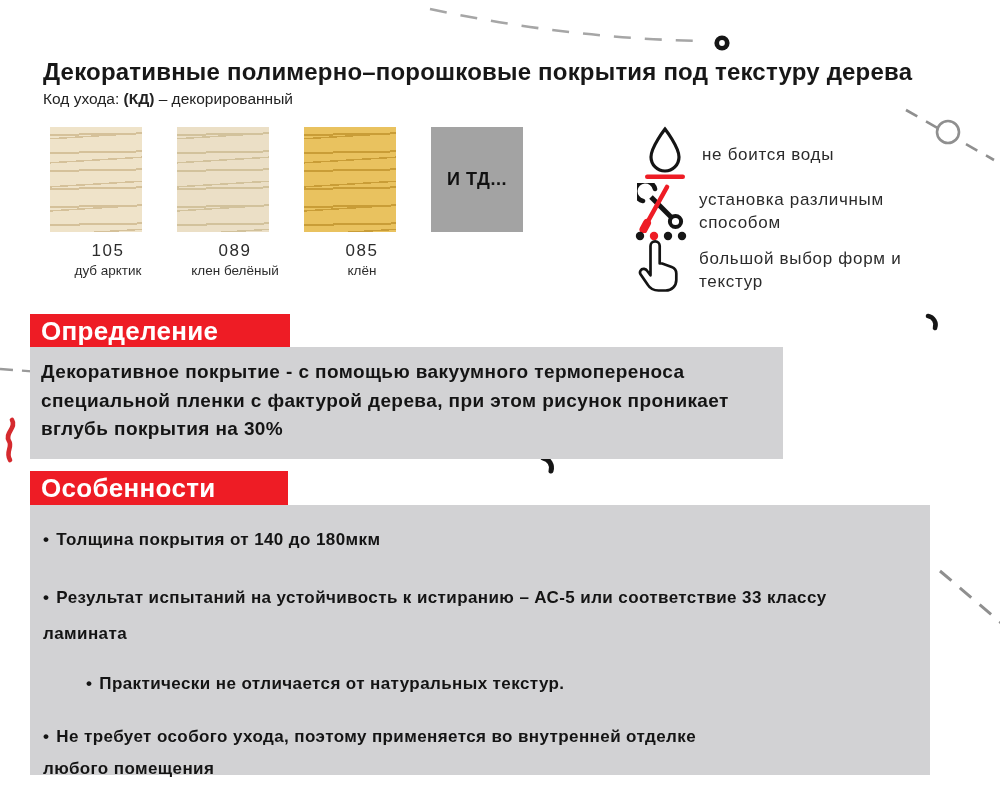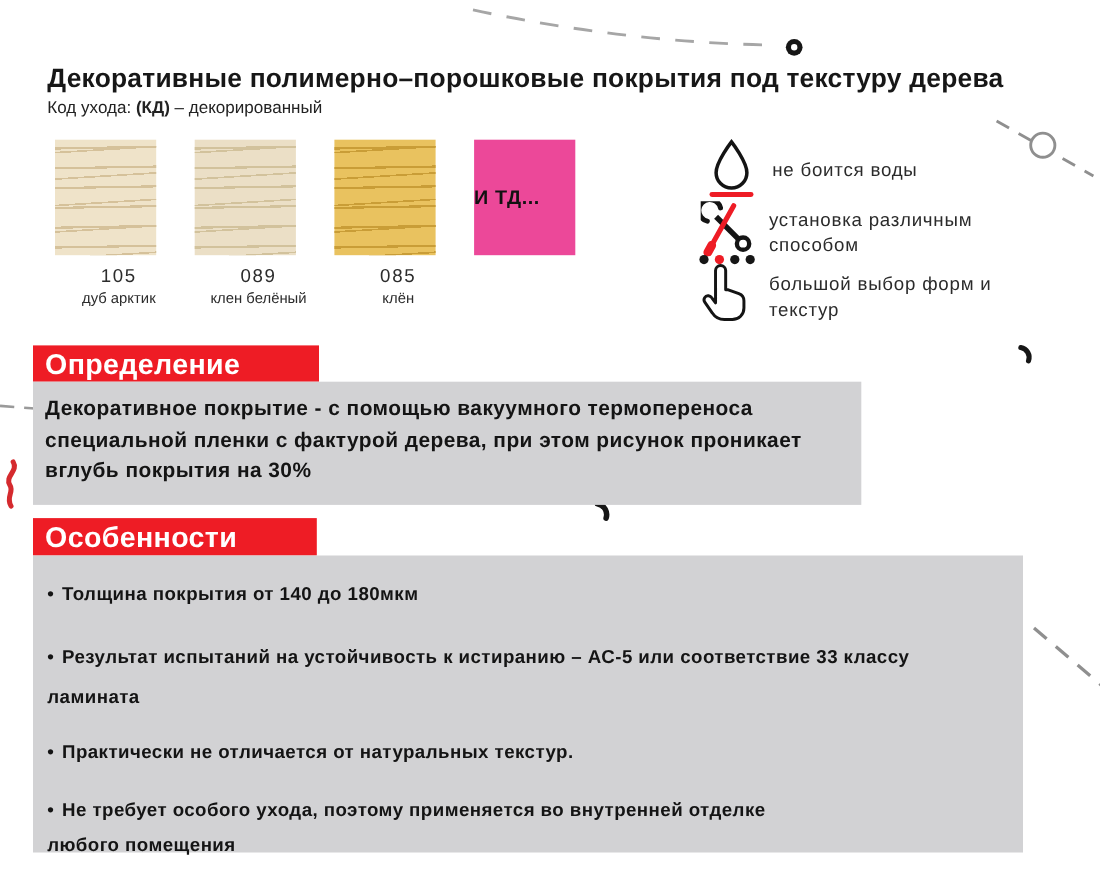--- a/index.html
+++ b/index.html
@@ -17,21 +17,21 @@
   .swatch-row { position:absolute; left:50px; top:127px; display:flex; gap:11px; }
   .swatch { width:116px; text-align:center; }
   .swatch-img { width:92px; height:105px;
     background:
       repeating-linear-gradient(179deg, transparent 0 7px, var(--streak) 7px 9px, transparent 9px 18px),
       repeating-linear-gradient(176.5deg, transparent 0 11px, var(--streak) 11px 12.5px, transparent 12.5px 24px),
       var(--base);
   }
   .swatch-code { margin-top:9px; font-size:17px; letter-spacing:1.5px; color:#2c2c2c; }
   .swatch-name { margin-top:2px; font-size:13.5px; color:#2c2c2c; }
-  .etc-box { width:92px; height:105px; background:#ec4899; display:flex; align-items:center; justify-content:flex-start;
+  .etc-box { width:92px; height:105px; background:#a3a3a3; display:flex; align-items:center; justify-content:center;
              font-size:18px; font-weight:700; letter-spacing:.5px; color:#111; }
 
   .icon-row { position:absolute; display:flex; align-items:flex-start; }
   .icon-cell { width:62px; display:flex; justify-content:center; flex:none; }
   .icon-label { margin-left:6px; font-size:17px; letter-spacing:.7px; color:#2b2b2b; line-height:1.35; padding-top:2px; }
   .row-drop  { left:634px; top:126px; } .row-drop  .icon-label { padding-top:18px; }
   .row-tools { left:631px; top:183px; } .row-tools .icon-label { max-width:225px; padding-top:6px; }
   .row-hand  { left:631px; top:230px; } .row-hand  .icon-label { max-width:235px; padding-top:18px; }
 
   .banner { position:absolute; background:var(--accent); color:#fff; font-weight:700; font-size:26px;
@@ -40,21 +40,21 @@
   .banner-features   { left:30px; top:471px; width:258px; height:34px; }
 
   .panel { position:absolute; background:#d2d2d4; }
   .panel-definition { left:30px; top:347px; width:753px; height:112px; padding:11px 14px 0 11px; }
   .panel-definition .body { font-size:19px; font-weight:700; letter-spacing:.4px; line-height:1.5; color:#141414; width:728px; }
   .panel-features { left:30px; top:505px; width:900px; height:270px; padding:22px 20px 0 13px; }
   .bullet { font-size:17px; font-weight:700; letter-spacing:.4px; color:#141414; line-height:1.5; }
   .bullet .marker { margin-right:7px; }
   .bullet-1 { margin-bottom:27px; }
   .bullet-2 { margin-bottom:18px; line-height:2.15; max-width:880px; }
-  .bullet-3 { margin-bottom:25px; }
+  .bullet-3 { margin-bottom:25px;margin-left:43px; }
   .bullet-4 { line-height:1.85; max-width:700px; }
 </style>
 </head>
 <body>
 
 <div class="page">
 
   <svg class="decor-svg" viewBox="0 0 1000 800">
     <path d="M430 9 Q 565 38 700 41" fill="none" stroke="#a6a6a6" stroke-width="2.6" stroke-dasharray="17 14"></path>
     <circle cx="722" cy="43" r="7.6" fill="#161616"></circle>

